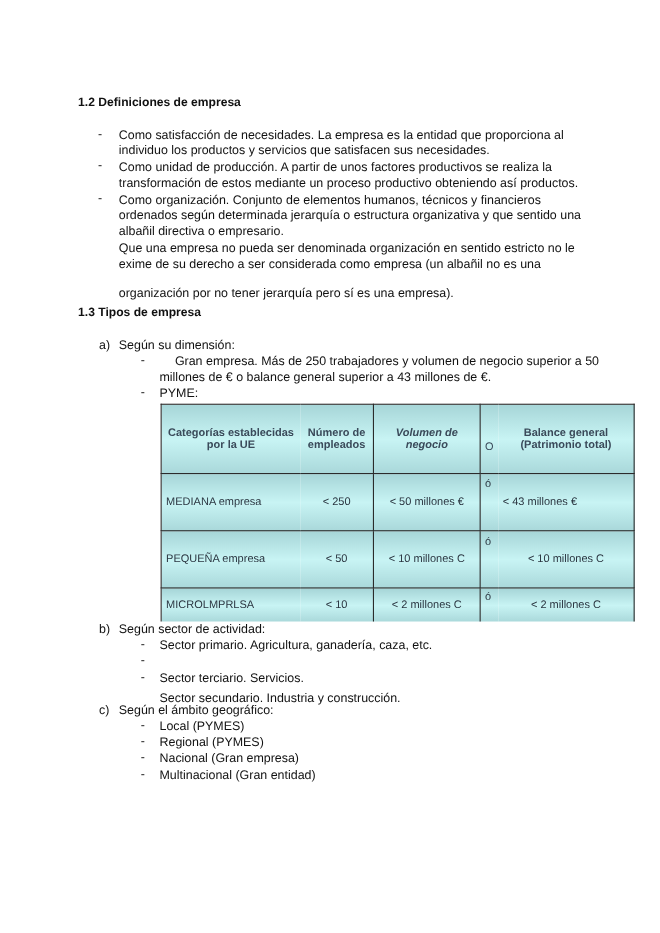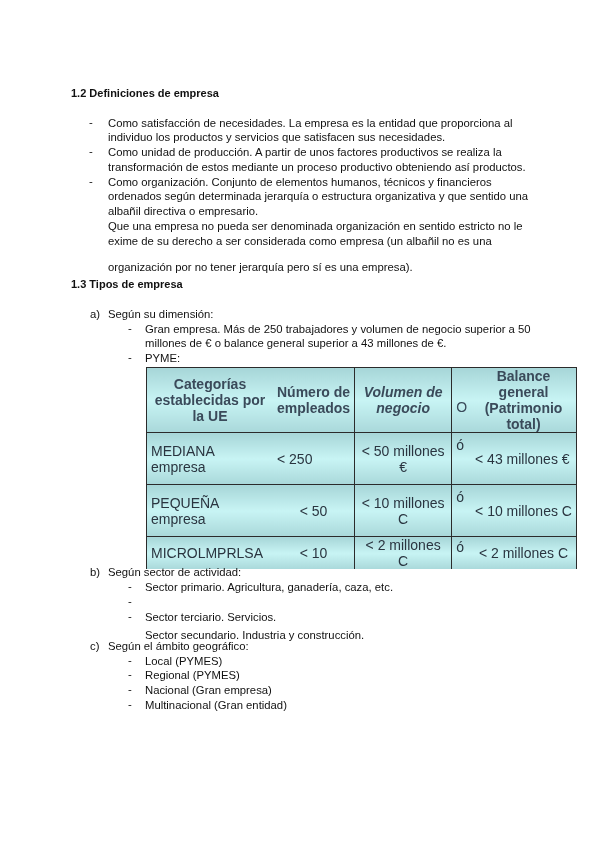--- a/index.html
+++ b/index.html
@@ -3,21 +3,21 @@
 <meta charset="utf-8">
 <style>
   html, body { margin: 0; padding: 0; background: #ffffff; }
   body { width: 600px; height: 848px; position: relative; overflow: hidden;
          font-family: "Liberation Sans", sans-serif; color: #111; font-size: 11.3px; }
   .abs { position: absolute; }
   .h { font-weight: bold; font-size: 11px; }
   .line { position: absolute; white-space: nowrap; line-height: 14px; }
   .dash { position: absolute; }
   table.pyme { position: absolute; left: 146px; top: 367px; width: 431px; border-collapse: collapse;
-               font-size: 14px; color: #2a3540; }
+               font-size: 10px; color: #2a3540; }
   table.pyme td { border: 1.5px solid #2b2b2b; padding: 0 4px;
                   background: linear-gradient(#a7d6d8, #c8f4f4 50%, #a9d8da); vertical-align: middle; }
   table.pyme tr.hdr td { color: #3a4a5a; font-weight: bold; text-align: center; height: 48px; }
   table.pyme tr.r td { height: 47px; }
   table.pyme tr.r3 td { height: 28px; }
   table.pyme td.noleft { border-left: none; }
   table.pyme td.noright { border-right: none; }
 </style>
 </head>
 <body>
@@ -41,38 +41,38 @@
   <div class="line" style="left:108px;top:219px;">Que una empresa no pueda ser denominada organización en sentido estricto no le</div>
   <div class="line" style="left:108px;top:234px;">exime de su derecho a ser considerada como empresa (un albañil no es una</div>
   <div class="line" style="left:108px;top:260px;">organización por no tener jerarquía pero sí es una empresa).</div>
 
   <div class="abs h" style="left:71px;top:278px;">1.3 Tipos de empresa</div>
 
   <span class="line" style="left:90px;top:307px;">a)</span>
   <span class="line" style="left:108px;top:307px;">Según su dimensión:</span>
 
   <span class="dash" style="left:128px;top:322px;">-</span>
-  <div class="line" style="left:145px;top:322px;">Gran empresa. Más de 250 trabajadores y volumen de negocio superior a 50</div>
+  <div class="line" style="left:159px;top:322px;">Gran empresa. Más de 250 trabajadores y volumen de negocio superior a 50</div>
   <div class="line" style="left:145px;top:336px;">millones de € o balance general superior a 43 millones de €.</div>
 
   <span class="dash" style="left:128px;top:351px;">-</span>
   <div class="line" style="left:145px;top:351px;">PYME:</div>
 
   <table class="pyme">
     <tbody>
         <tr class="hdr">
       <td class="noright" style="width:118px;">Categorías establecidas por la UE</td>
       <td class="noleft" style="width:58px;">Número de empleados</td>
       <td style="width:88px;font-style:italic;">Volumen de negocio</td>
       <td class="noright" style="width:8px;text-align:left;font-weight:normal;padding-top:14px;">O</td>
       <td class="noleft">Balance general (Patrimonio total)</td>
     </tr>
     <tr class="r">
       <td class="noright">MEDIANA empresa</td>
-      <td class="noleft" style="text-align:left;">&lt; 250</td>
+      <td class="noleft" style="text-align:center;">&lt; 250</td>
       <td style="text-align:center;">&lt; 50 millones €</td>
       <td class="noright" style="vertical-align:top;padding-top:4px;">ó</td>
       <td class="noleft" style="">&lt; 43 millones €</td>
     </tr>
     <tr class="r">
       <td class="noright">PEQUEÑA empresa</td>
       <td class="noleft" style="text-align:center;">&lt; 50</td>
       <td style="text-align:center;">&lt; 10 millones C</td>
       <td class="noright" style="vertical-align:top;padding-top:4px;">ó</td>
       <td class="noleft" style="text-align:center;">&lt; 10 millones C</td>

